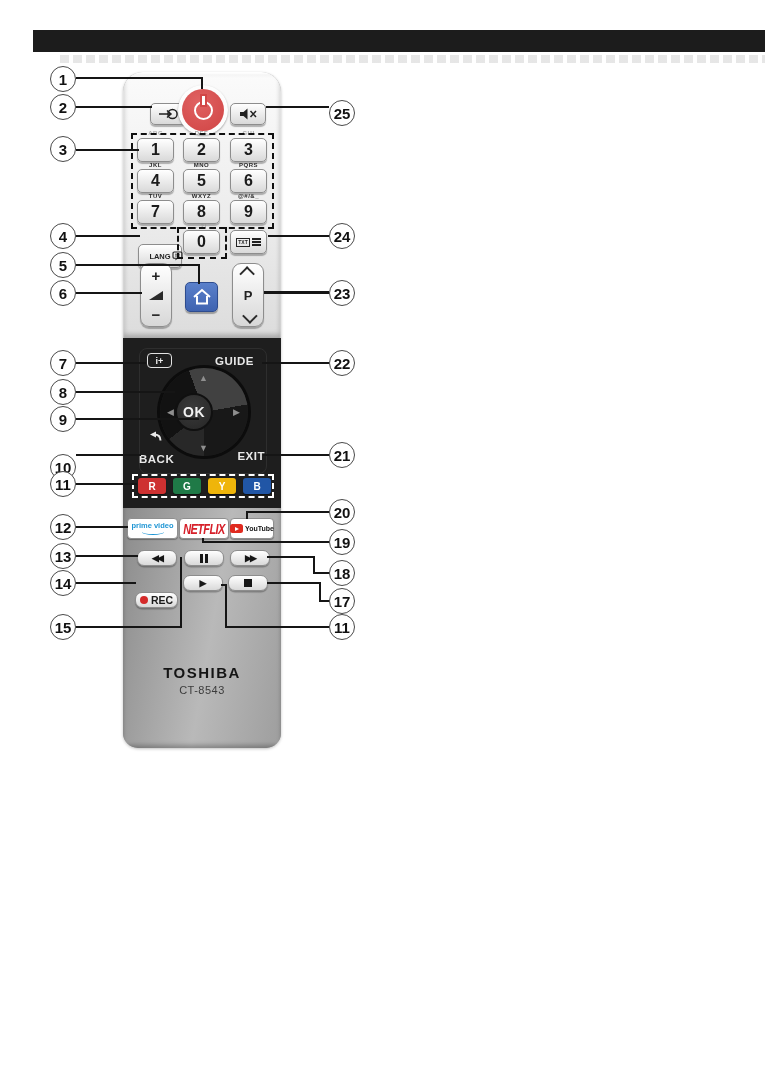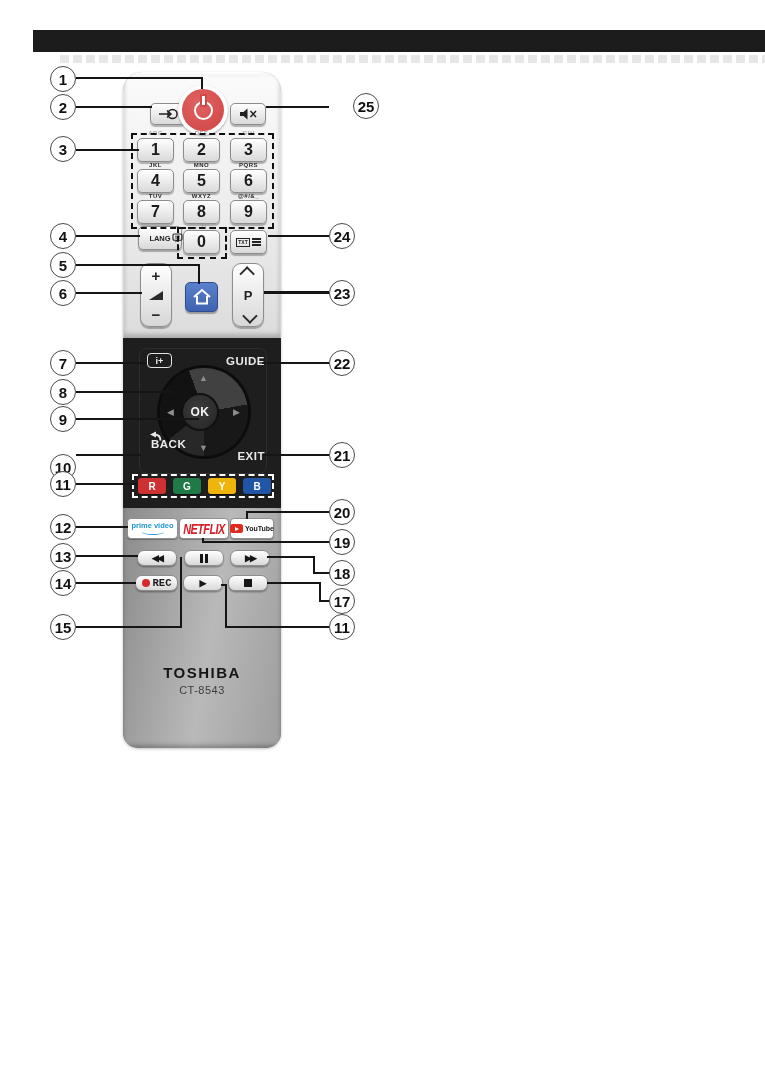--- a/index.html
+++ b/index.html
@@ -63,24 +63,24 @@
   
   .nav-cell{position:absolute;border:1px solid #2e2e2e;border-radius:8px;}
   .info-btn{position:absolute;left:24px;top:281px;width:25px;height:15px;border:1.6px solid #e3e3e3;
             border-radius:4px;display:flex;align-items:center;justify-content:center;
             font-size:9px;font-weight:bold;color:#efefef;box-sizing:border-box;}
   .nav-text{position:absolute;font-size:11.5px;font-weight:bold;color:#e9e9e9;letter-spacing:.5px;}
   .dpad{position:absolute;left:37px;top:296px;width:88px;height:88px;border-radius:50%;
         background:conic-gradient(from -20deg,#414141 0 100deg,#181818 100deg 200deg,#282828 200deg 252deg,#121212 252deg 360deg);
         box-shadow:0 0 0 3px #0c0c0c;}
   .darr{position:absolute;font-size:9px;color:#8f8f8f;line-height:9px;}
-  .ok{position:absolute;left:58px;top:321px;width:38px;height:38px;border-radius:50%;
+  .ok{position:absolute;left:52px;top:321px;width:38px;height:38px;border-radius:50%;
       background:radial-gradient(circle at 45% 38%,#3a3a3a,#262626);border:2.5px solid #101010;
       display:flex;align-items:center;justify-content:center;
-      font-size:12px;font-weight:bold;color:#f2f2f2;letter-spacing:.5px;box-sizing:border-box;}
+      font-size:14px;font-weight:bold;color:#f2f2f2;letter-spacing:.5px;box-sizing:border-box;}
   .ckey{position:absolute;top:406px;width:28px;height:16px;border-radius:3px;
         display:flex;align-items:center;justify-content:center;
         font-size:10px;font-weight:bold;color:#fff;box-shadow:0 1px 1px rgba(0,0,0,.5);}
 
   
   .ott{position:absolute;top:446px;height:21px;background:#fff;border:1px solid #8f8f8f;border-radius:4px;
        box-shadow:0 1px 1px rgba(0,0,0,.3);display:flex;flex-direction:column;align-items:center;justify-content:center;box-sizing:border-box;}
   .prime-txt{font-size:7.5px;font-weight:bold;color:#1e95d4;line-height:7px;}
   .prime-smile{width:22px;height:5px;border-bottom:1.6px solid #1e95d4;border-radius:50%;}
   .netflix-txt{font-size:11px;font-weight:bold;color:#d6202a;letter-spacing:-.6px;transform:scaleY(1.25);}
@@ -181,21 +181,21 @@
       </div>
     <div class="btn" style="left:107px;top:128px;width:37px;height:24px;">
         <span class="digit">9</span>
       </div>
 
     <span class="klabel" style="left:60px;top:151px;color:#9a9a9a;">..?!</span>
     <div class="btn" style="left:60px;top:158px;width:37px;height:24px;">
         <span class="digit">0</span>
       </div>
 
-    <div class="btn" style="left:15px;top:154px;width:44px;height:24px;padding-left:12px;">
+    <div class="btn" style="left:15px;top:172px;width:44px;height:24px;padding-left:12px;">
       <span style="font-size:7.5px;font-weight:bold;color:#222;">LANG</span>
       <span style="margin-left:1px;">
         <svg width="11" height="10" viewBox="0 0 11 10">
             <rect x="1" y="1" width="9" height="6.2" rx="1.2" fill="none" stroke="#222" stroke-width="1.1"></rect>
             <path d="M3 3.2 H8 M3 5 H8" stroke="#222" stroke-width=".8"></path>
             <path d="M4 7.2 L3 9.6 L6.5 7.2" fill="#222"></path>
           </svg>
       </span>
     </div>
     <div class="btn" style="left:107px;top:158px;width:37px;height:24px;">
@@ -228,36 +228,36 @@
     <div class="rocker" style="left:109px;top:191px;">
       <span class="chev up"></span>
       <span style="font-size:13px;">P</span>
       <span class="chev down"></span>
     </div>
 
     <div class="nav-cell" style="left:16px;top:276px;width:126px;height:124px;"></div>
     <div class="info-btn">
         <span>i+</span>
       </div>
-    <div class="nav-text" style="left:92px;top:283px;width:50px;text-align:right;">GUIDE</div>
+    <div class="nav-text" style="left:92px;top:283px;width:50px;">GUIDE</div>
 
     <div class="dpad"></div>
     <span class="darr" style="left:76px;top:302px;">▲</span>
     <span class="darr" style="left:76px;top:372px;">▼</span>
     <span class="darr" style="left:44px;top:336px;">◀</span>
     <span class="darr" style="left:110px;top:336px;">▶</span>
     <div class="ok">OK</div>
 
     <span style="position:absolute;left:24px;top:359px;">
       <svg width="15" height="11" viewBox="0 0 15 11">
           <path d="M13.5 9.5 Q13.5 3.5 7 3.5" fill="none" stroke="#e9e9e9" stroke-width="2"></path>
           <path d="M9 0.5 L3 3.5 L9 6.5 Z" fill="#e9e9e9"></path>
         </svg>
     </span>
-    <div class="nav-text" style="left:16px;top:366px;margin-left:12px;">BACK</div>
+    <div class="nav-text" style="left:16px;top:381px;">BACK</div>
     <div class="nav-text" style="left:100px;top:378px;width:42px;text-align:right;">EXIT</div>
 
     <div class="ckey" style="left:15px;background:#ce3131;">R</div>
     <div class="ckey" style="left:50px;background:#1f7a47;">G</div>
     <div class="ckey" style="left:85px;background:#efb50a;">Y</div>
     <div class="ckey" style="left:120px;background:#2156a6;">B</div>
     <div class="dash-box white" style="left:9px;top:402px;width:142px;height:24px;"></div>
 
     <div class="ott" style="left:4px;width:51px;">
       <span class="prime-txt">prime video</span>
@@ -281,21 +281,21 @@
     <div class="btn tbtn" style="left:61px;top:478px;width:40px;height:16px;">
         <span class="pausebars">
           <span></span>
           <span></span>
         </span>
       </div>
     <div class="btn tbtn" style="left:107px;top:478px;width:40px;height:16px;">
         <span class="tglyph">▶▶</span>
       </div>
 
-    <div class="btn tbtn" style="left:12px;top:503px;width:43px;height:16px;font-family:Liberation Mono, monospace;">
+    <div class="btn tbtn" style="left:12px;top:520px;width:43px;height:16px;">
         <span class="rec-dot"></span>
         <span class="rec-txt">REC</span>
       </div>
     <div class="btn tbtn" style="left:60px;top:503px;width:40px;height:16px;">
         <span class="tglyph" style="letter-spacing:0;">▶</span>
       </div>
     <div class="btn tbtn" style="left:105px;top:503px;width:40px;height:16px;">
         <span class="stop-sq"></span>
       </div>
 
@@ -349,21 +349,21 @@
   <div class="co" style="left:50px;top:350px;">7</div>
   <div class="co" style="left:50px;top:379px;">8</div>
   <div class="co" style="left:50px;top:406px;">9</div>
   <div class="co" style="left:50px;top:454px;">10</div>
   <div class="co" style="left:50px;top:471px;">11</div>
   <div class="co" style="left:50px;top:514px;">12</div>
   <div class="co" style="left:50px;top:543px;">13</div>
   <div class="co" style="left:50px;top:570px;">14</div>
   <div class="co" style="left:50px;top:614px;">15</div>
 
-  <div class="co" style="left:329px;top:93px;margin-left:24px;">25</div>
+  <div class="co" style="left:329px;top:100px;">25</div>
   <div class="co" style="left:329px;top:223px;">24</div>
   <div class="co" style="left:329px;top:280px;">23</div>
   <div class="co" style="left:329px;top:350px;">22</div>
   <div class="co" style="left:329px;top:442px;">21</div>
   <div class="co" style="left:329px;top:499px;">20</div>
   <div class="co" style="left:329px;top:529px;">19</div>
   <div class="co" style="left:329px;top:560px;">18</div>
   <div class="co" style="left:329px;top:588px;">17</div>
   <div class="co" style="left:329px;top:614px;">11</div>
 

